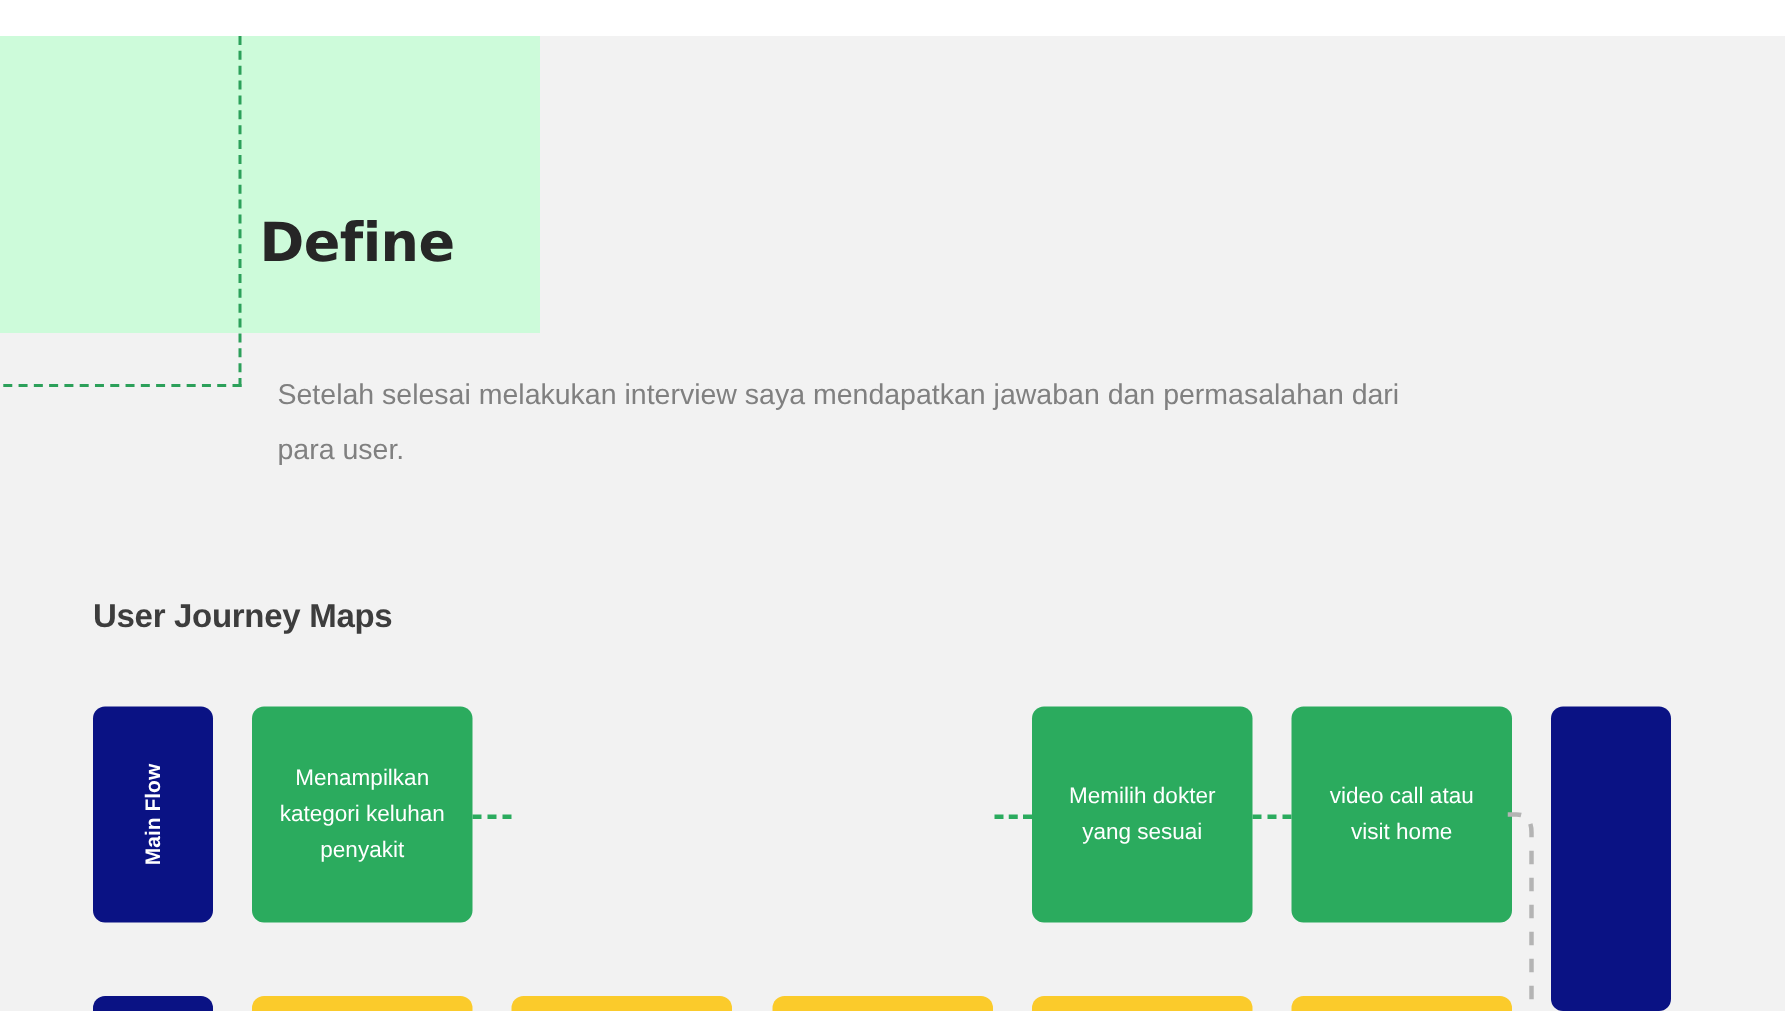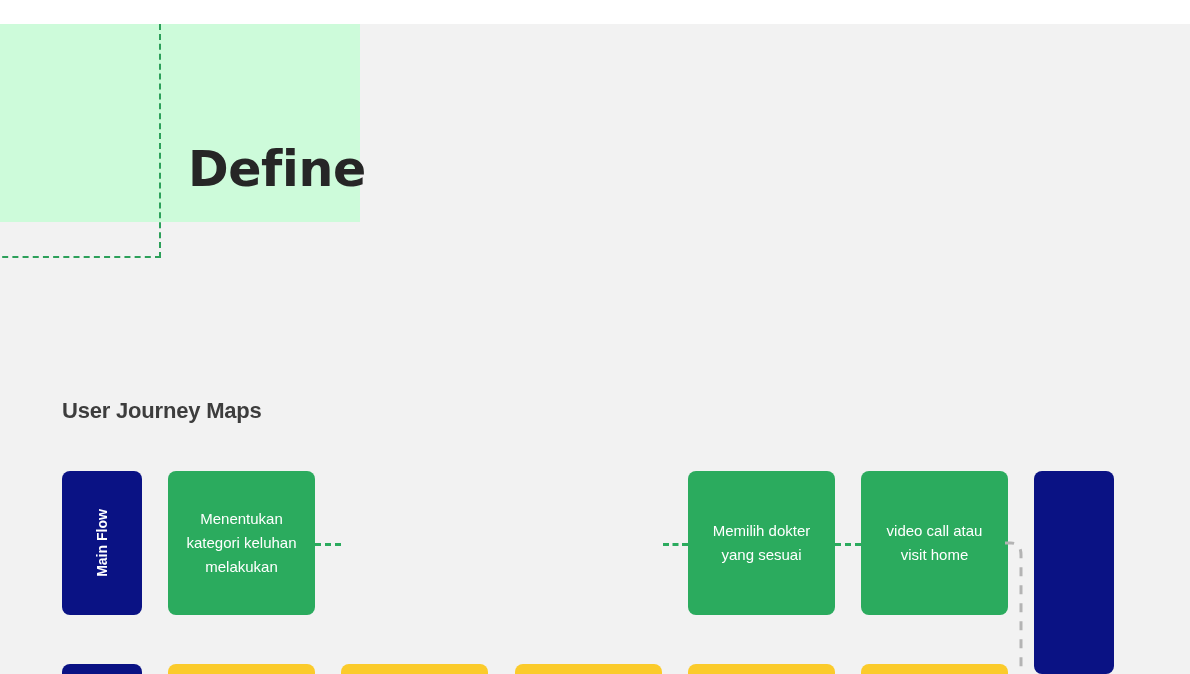--- a/index.html
+++ b/index.html
@@ -59,24 +59,24 @@
     position: absolute;
     left: -8px;
     top: 256px;
     width: 169px;
     height: 0;
     border-top: 2px dashed #2ca05a;
   }
 
   .hero-title {
     position: absolute;
-    left: 188px;
+    left: 173px;
     top: 145px;
     font-family: "DejaVu Sans", sans-serif;
-    font-size: 49px;
+    font-size: 36px;
     font-weight: 700;
     letter-spacing: -0.4px;
     color: #262626;
     line-height: 1;
   }
 
   .hero-paragraph {
     position: absolute;
     left: 185px;
     top: 245px;
@@ -168,31 +168,32 @@
 <div id="canvas">
 
   <div class="page-body"></div>
 
   <div class="hero-band"></div>
   <div class="hero-divider-v"></div>
   <div class="hero-divider-h"></div>
 
   <div class="hero-title">Define</div>
 
+  <div class="hero-paragraph">Setelah selesai melakukan interview saya mendapatkan jawaban dan permasalahan dari para user.</div>
 
   <div class="section-heading">User Journey Maps</div>
 
   <div class="journey">
 
     <div class="lane-label" style="left:62px; top:471px; width:80px; height:144px;">
       <span>Main Flow</span>
     </div>
 
     <div class="jcard green" style="left:168px; top:471px; width:147px; height:144px;">
-      <span>Menentukan kategori keluhan melakukan</span>
+      <span>Menampilkan kategori keluhan penyakit</span>
     </div>
 
 
     <div class="jcard green" style="left:688px; top:471px; width:147px; height:144px;">
       <span>Memilih dokter yang sesuai</span>
     </div>
 
     <div class="jcard green" style="left:861px; top:471px; width:147px; height:144px;">
       <span>video call atau visit home</span>
     </div>

